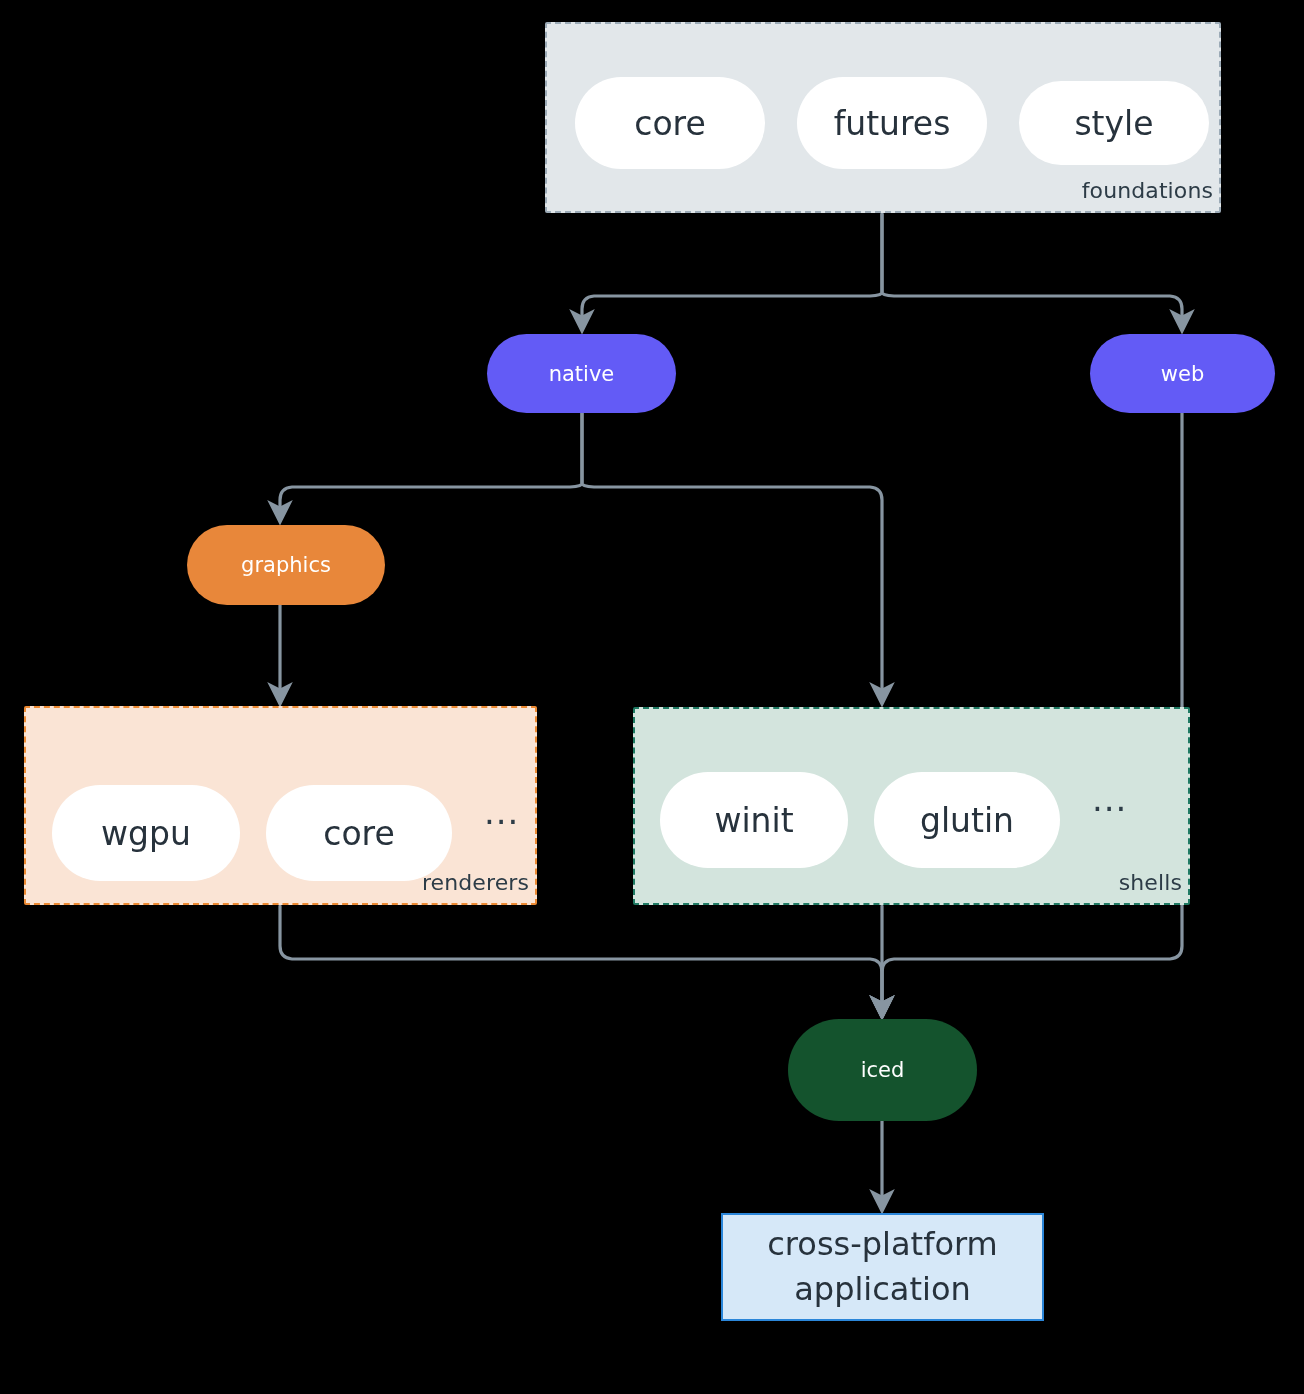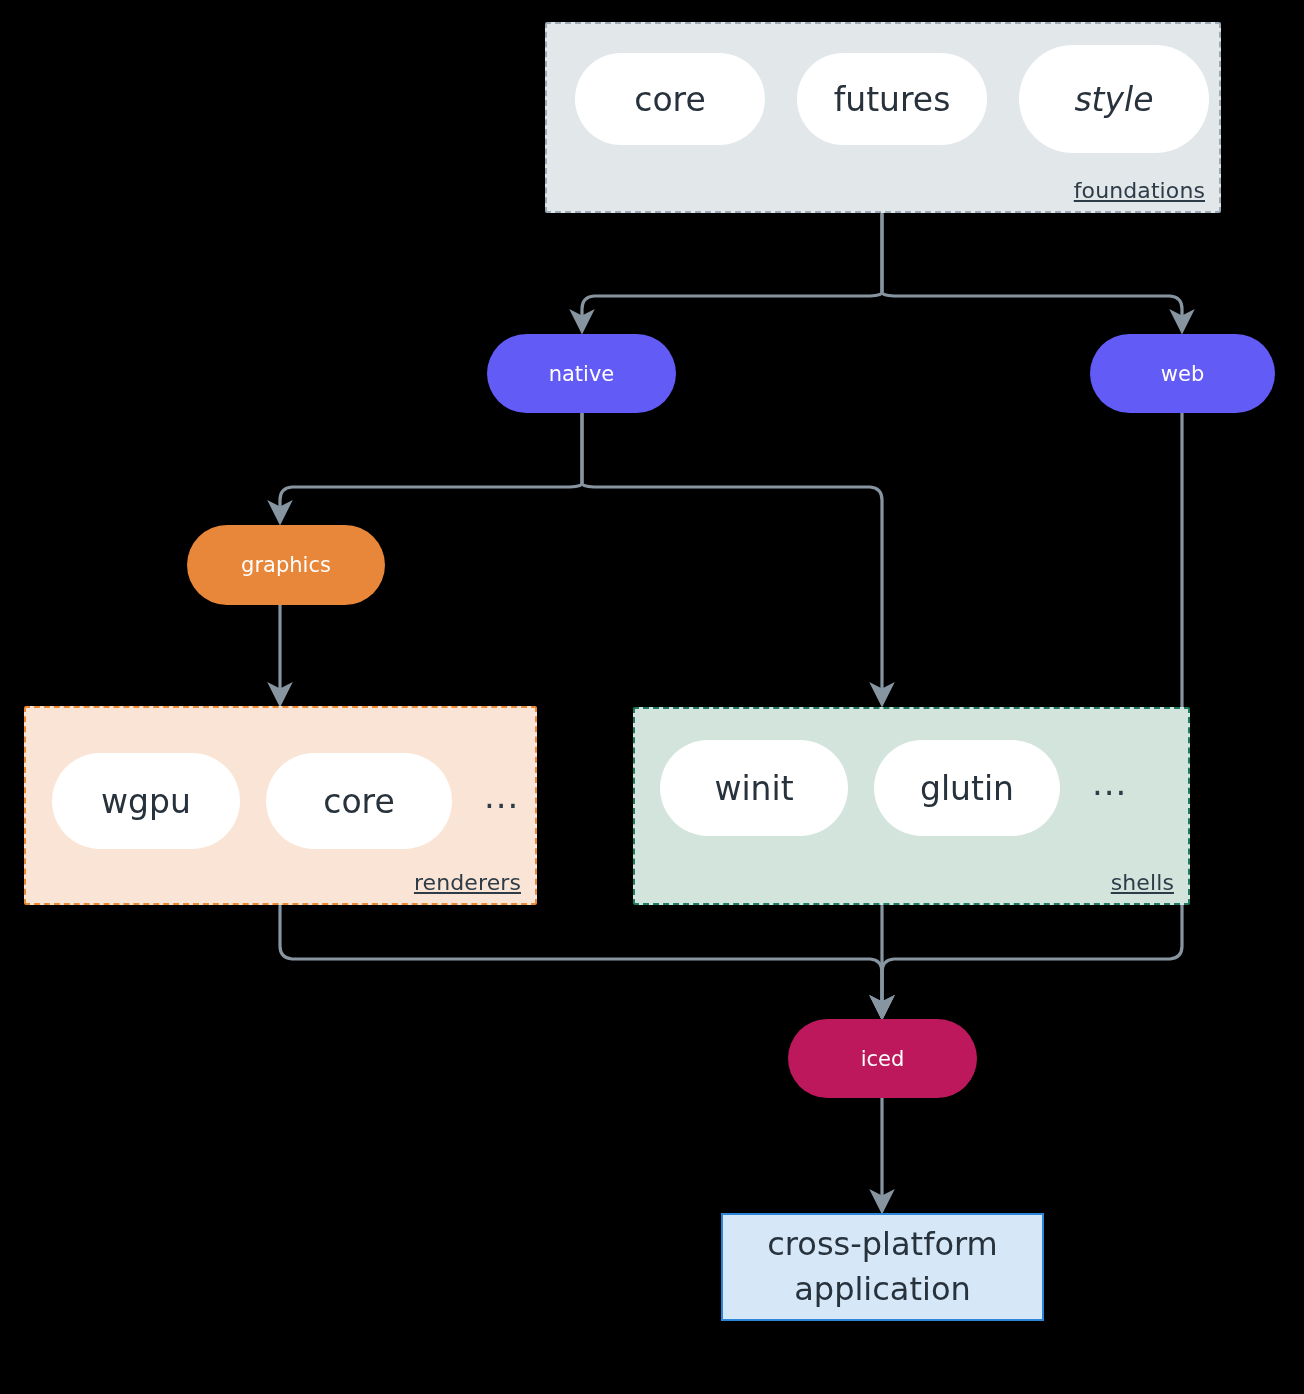--- a/index.html
+++ b/index.html
@@ -24,27 +24,26 @@
     pointer-events: none;
   }
 
   
   .cluster {
     position: absolute;
     box-sizing: border-box;
   }
   .cluster-label {
     position: absolute;
-    right: 14px;
+    right: 6px;
     bottom: 8px;
     font-size: 22px;
     color: #2d3c47;
     letter-spacing: 0.1px;
     white-space: nowrap;
-    text-decoration: underline;
   }
   .cluster-row {
     position: absolute;
     left: 0;
     right: 0;
     display: flex;
     align-items: center;
   }
 
   #cluster-foundations {
@@ -96,24 +95,25 @@
   .pill {
     background: #ffffff;
     border-radius: 999px;
     color: #27323c;
     font-size: 33px;
     display: flex;
     align-items: center;
     justify-content: center;
     box-sizing: border-box;
     white-space: nowrap;
+    margin-top: 32px;
   }
   .pill-core     { width: 190px; height: 92px; }
   .pill-futures  { width: 190px; height: 92px; }
-  .pill-style    { width: 190px; height: 108px; font-style: italic; }
+  .pill-style    { width: 190px; height: 84px; }
   .pill-wgpu     { width: 188px; height: 96px; }
   .pill-glow     { width: 186px; height: 96px; }
   .pill-winit    { width: 188px; height: 96px; }
   .pill-glutin   { width: 186px; height: 96px; }
 
   .ellipsis {
     color: #2d3c47;
     font-size: 34px;
     line-height: 1;
     margin-left: 6px;
@@ -130,21 +130,21 @@
     justify-content: center;
     color: #ffffff;
     font-size: 21px;
     border-radius: 999px;
     box-sizing: border-box;
     white-space: nowrap;
   }
   #node-native   { left: 487px;  top: 334px;  width: 189px; height: 79px;  background: #635bf6; }
   #node-web      { left: 1090px; top: 334px;  width: 185px; height: 79px;  background: #635bf6; }
   #node-graphics { left: 187px;  top: 525px;  width: 198px; height: 80px;  background: #e8873a; }
-  #node-iced     { left: 788px;  top: 1019px; width: 189px; height: 79px;  background: #be185d; }
+  #node-iced     { left: 788px;  top: 1019px; width: 189px; height: 102px;  background: #14532d; }
 
   
   #node-application {
     position: absolute;
     left: 721px;
     top: 1213px;
     width: 323px;
     height: 108px;
     background: #d6e8f8;
     border: 2px solid #2b86d9;

